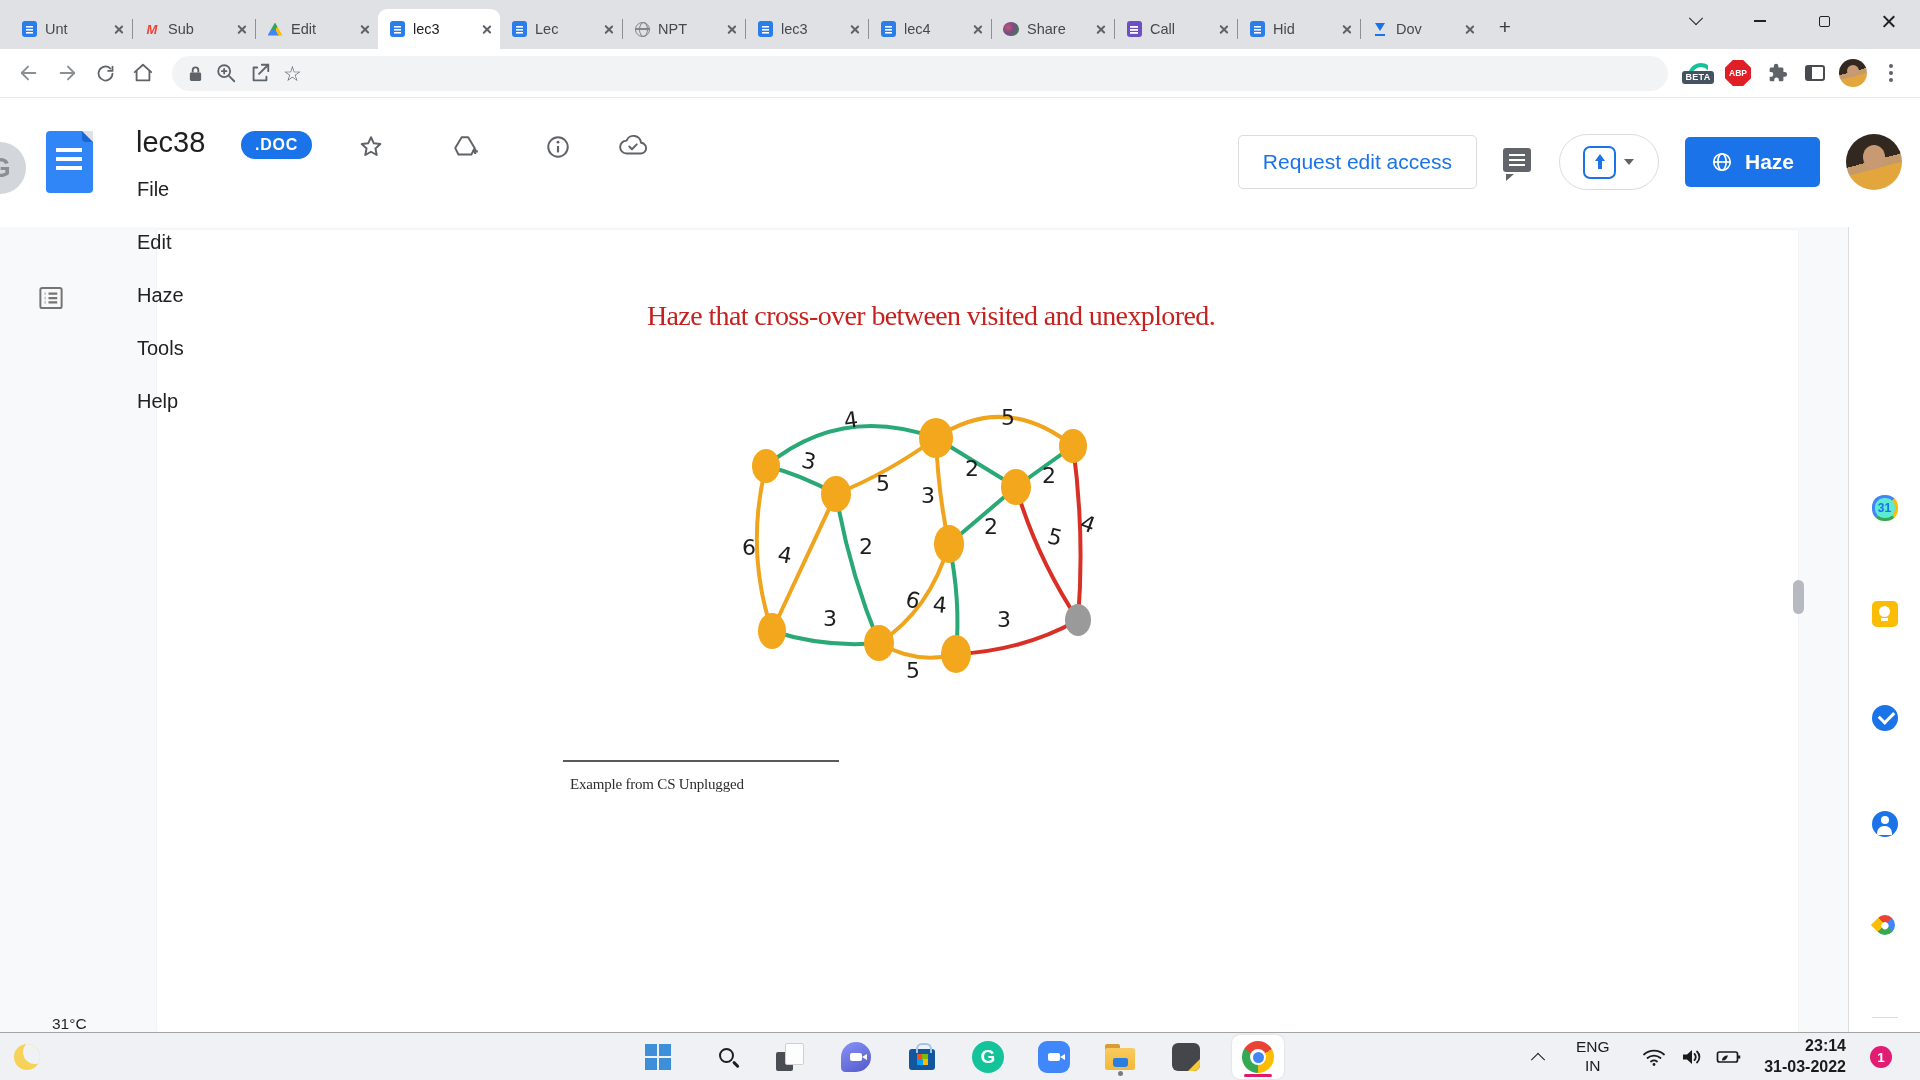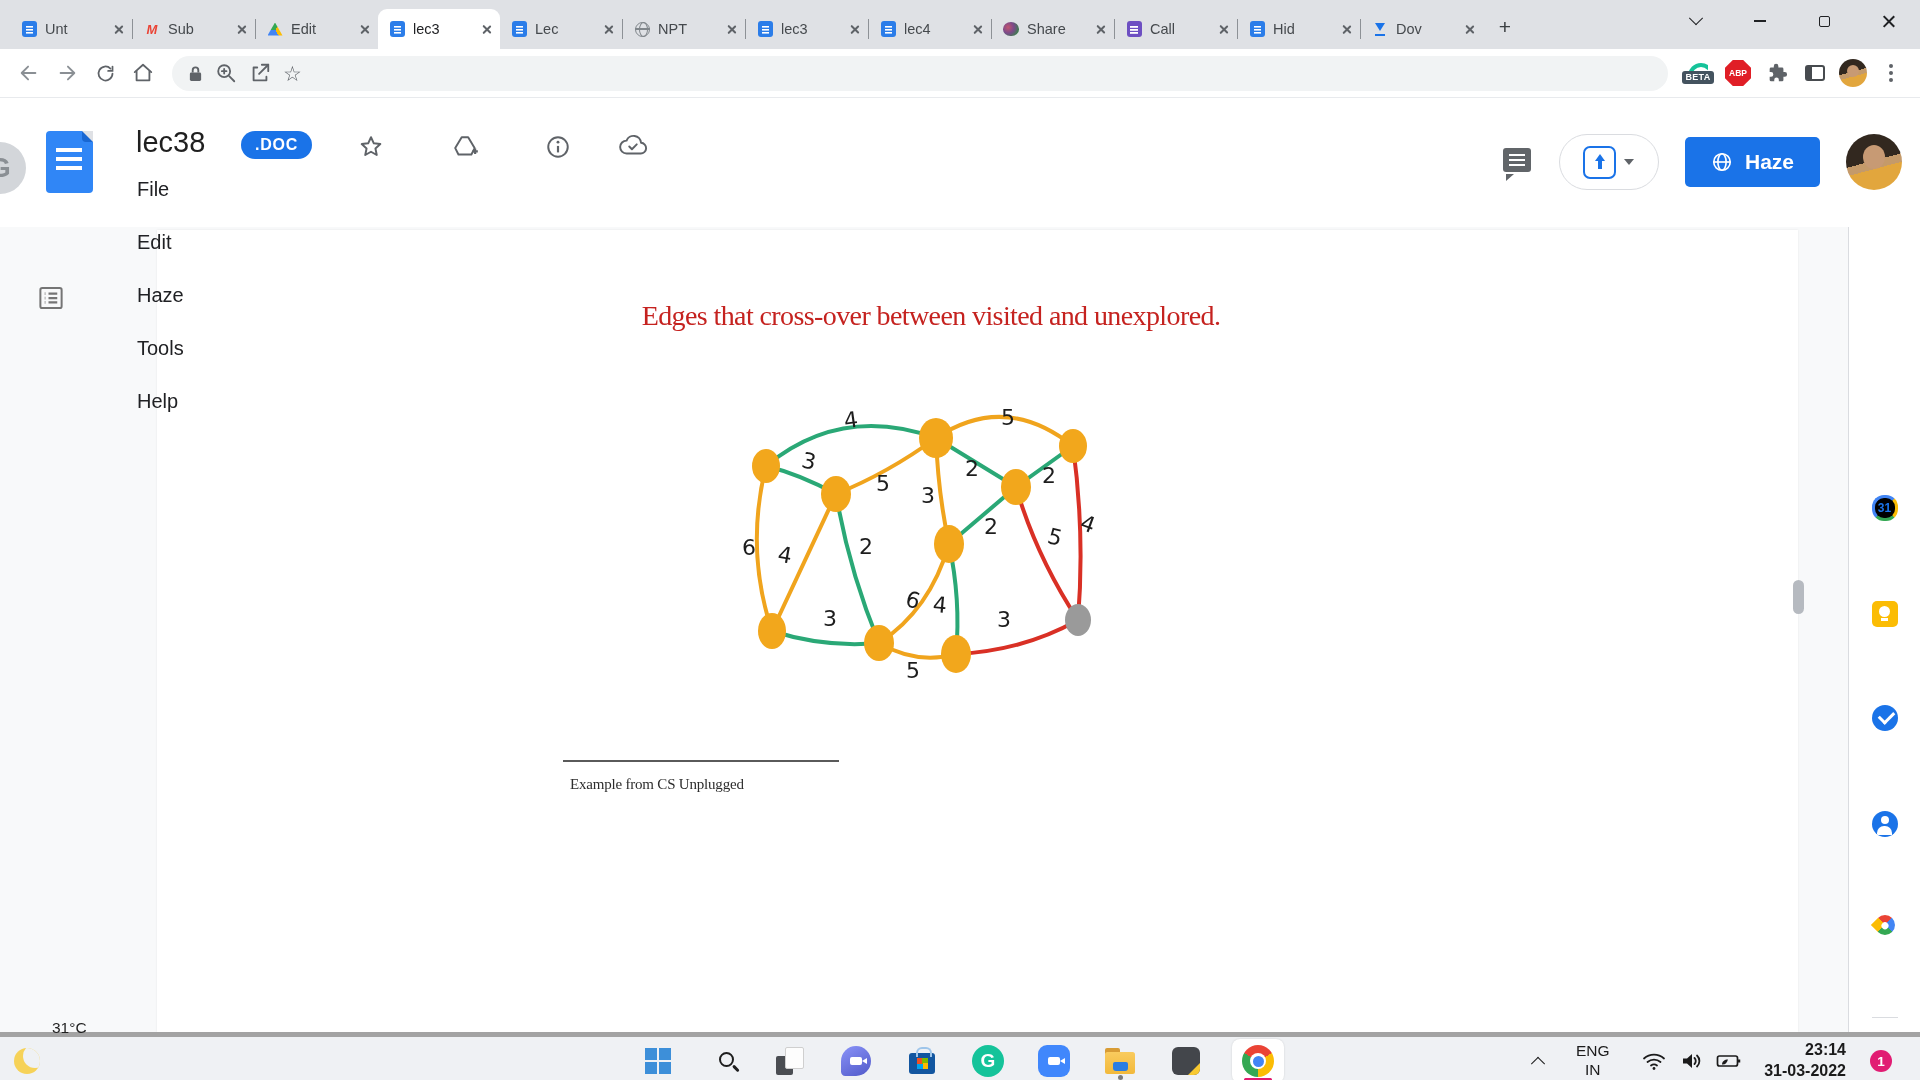--- a/index.html
+++ b/index.html
@@ -96,35 +96,35 @@
   .doc-heading { position:absolute; left:931px; top:300px; transform:translateX(-50%); white-space:nowrap; font-family:"Liberation Serif", serif; font-size:28px; letter-spacing:-0.6px; color:#c5221f; z-index:3; }
   .graph-wrap { position:absolute; left:733px; top:398px; width:380px; height:295px; z-index:3; }
   .edge-weight { font-family:"DejaVu Sans", sans-serif; font-size:22px; fill:#1d1d1d; }
   .foot-rule { position:absolute; left:563px; top:760px; width:276px; height:2px; background:#5a5a5a; z-index:3; }
   .caption { position:absolute; left:570px; top:776px; font-family:"Liberation Serif", serif; font-size:15px; letter-spacing:-0.2px; color:#2d2d2d; z-index:3; }
   .scroll-thumb { position:absolute; left:1793px; top:580px; width:11px; height:34px; background:#b6bac0; border-radius:6px; z-index:4; }
 
   
   .sidepanel { position:absolute; top:227px; right:0; bottom:48px; width:72px; background:#fff; border-left:1px solid #dadce0; z-index:10; }
   .sp-item { position:absolute; left:50%; transform:translateX(-50%); }
-  .sp-cal { width:26px; height:26px; background:#000000; border:3px solid; border-color:#4285f4 #fbbc04 #34a853 #4285f4; border-radius:12px; display:flex; align-items:center; justify-content:center; font-size:12px; font-weight:bold; color:#1a73e8; }
+  .sp-cal { width:26px; height:26px; background:#5eead4; border:3px solid; border-color:#4285f4 #fbbc04 #34a853 #4285f4; border-radius:12px; display:flex; align-items:center; justify-content:center; font-size:12px; font-weight:bold; color:#1a73e8; }
   .sp-keep { width:26px; height:26px; background:#fbbc04; border-radius:5px; position:relative; }
   .sp-keep::before { content:""; position:absolute; left:50%; top:5px; width:11px; height:11px; margin-left:-5.5px; border-radius:50%; background:#fff; }
   .sp-keep::after { content:""; position:absolute; left:50%; top:17px; width:7px; height:2.5px; margin-left:-3.5px; background:#fff; }
   .sp-tasks { width:26px; height:26px; border-radius:50%; background:#1a73e8; position:relative; }
   .sp-tasks::after { content:""; position:absolute; left:7px; top:6px; width:12px; height:7px; border-left:3px solid #fff; border-bottom:3px solid #fff; transform:rotate(-45deg); }
   .sp-contacts { width:26px; height:26px; border-radius:50%; background:#1a73e8; position:relative; overflow:hidden; }
   .sp-contacts::before { content:""; position:absolute; left:50%; top:5px; width:8px; height:8px; margin-left:-4px; border-radius:50%; background:#fff; }
   .sp-contacts::after { content:""; position:absolute; left:50%; top:15px; width:15px; height:9px; margin-left:-7.5px; border-radius:7px 7px 0 0; background:#fff; }
   .sp-maps { width:20px; height:20px; border-radius:50% 50% 50% 0; transform:rotate(45deg); background:conic-gradient(#4285f4 0 25%, #34a853 0 50%, #fbbc04 0 75%, #ea4335 0); position:relative; }
   .sp-maps::after { content:""; position:absolute; left:50%; top:50%; width:7px; height:7px; margin:-3.5px 0 0 -3.5px; border-radius:50%; background:#fff; }
   .sp-rule { width:26px; height:1px; background:#dadce0; }
 
   
-  .taskbar { position:absolute; left:0; right:0; bottom:0; height:48px; background:#eff1f4; border-top:5px solid #a3a3a3; z-index:40; }
+  .taskbar { position:absolute; left:0; right:0; bottom:0; height:48px; background:#eff1f4; border-top:1px solid #a3a3a3; z-index:40; }
   .weather { position:absolute; left:14px; top:0; height:48px; display:flex; align-items:center; gap:12px; }
   .moon { width:26px; height:26px; border-radius:50%; background:#f6d258; position:relative; overflow:hidden; }
   .moon::after { content:""; position:absolute; left:9px; top:-4px; width:24px; height:24px; border-radius:50%; background:#eff1f4; }
   .wx-text { line-height:1.2; }
   .wx-temp { font-size:15.5px; color:#1f1f1f; }
   .wx-cond { font-size:15px; color:#5d5d5d;margin-top:48px; }
   .tb-center { position:absolute; left:638px; top:0; height:48px; display:flex; align-items:center; gap:26px; }
   .tb-app { width:40px; height:40px; display:flex; align-items:center; justify-content:center; position:relative; flex:none; }
   .win-grid { width:26px; height:26px; display:grid; grid-template-columns:1fr 1fr; gap:2px; }
   .win-grid i { background:#3d8fd9; }
@@ -375,20 +375,21 @@
       </svg>
   </div>
   <div class="menubar">
     <span>File</span>
     <span>Edit</span>
     <span>Haze</span>
     <span>Tools</span>
     <span>Help</span>
   </div>
   <div class="head-right">
+    <button class="req-btn">Request edit access</button>
     <div class="comment-ic">
         <div class="bubble"></div>
       </div>
     <div class="mode-pill">
       <span class="up-square"></span>
       <span class="caret-down"></span>
     </div>
     <button class="share-btn">
       <svg width="22" height="22" viewBox="0 0 24 24" fill="none" stroke="#fff" stroke-width="1.8">
           <circle cx="12" cy="12" r="9"></circle>
@@ -403,21 +404,21 @@
 
 <div class="canvas"></div>
 <div class="doc-page"></div>
 <div class="outline-ic">
   <svg width="30" height="30" viewBox="0 0 24 24" fill="none" stroke="#757575" stroke-width="1.6">
       <rect x="3.5" y="4" width="17" height="16" rx="1.5"></rect>
       <path d="M10 8.5h7M10 12h7M10 15.5h7" stroke-width="1.8"></path>
       <path d="M7 8.5h.5M7 12h.5M7 15.5h.5" stroke-width="2.2"></path>
     </svg>
 </div>
-<div class="doc-heading">Edges that cross-over between visited and unexplored.</div>
+<div class="doc-heading">Haze that cross-over between visited and unexplored.</div>
 
 <div class="graph-wrap">
   <svg id="graph-svg" width="380" height="295" viewBox="0 0 380 295">
       <path d="M33 68 Q108 6 203 40" stroke="#2aa876" stroke-width="4" fill="none" stroke-linecap="round"></path>
       <path d="M203 40 Q272 -6 340 48" stroke="#f0a41d" stroke-width="4" fill="none" stroke-linecap="round"></path>
       <path d="M33 68 Q66 76 103 96" stroke="#2aa876" stroke-width="4" fill="none" stroke-linecap="round"></path>
       <path d="M103 96 Q155 75 203 40" stroke="#f0a41d" stroke-width="4" fill="none" stroke-linecap="round"></path>
       <path d="M203 40 Q205 95 216 146" stroke="#f0a41d" stroke-width="4" fill="none" stroke-linecap="round"></path>
       <path d="M203 40 L283 89" stroke="#2aa876" stroke-width="4" fill="none" stroke-linecap="round"></path>
       <path d="M283 89 L340 48" stroke="#2aa876" stroke-width="4" fill="none" stroke-linecap="round"></path>

